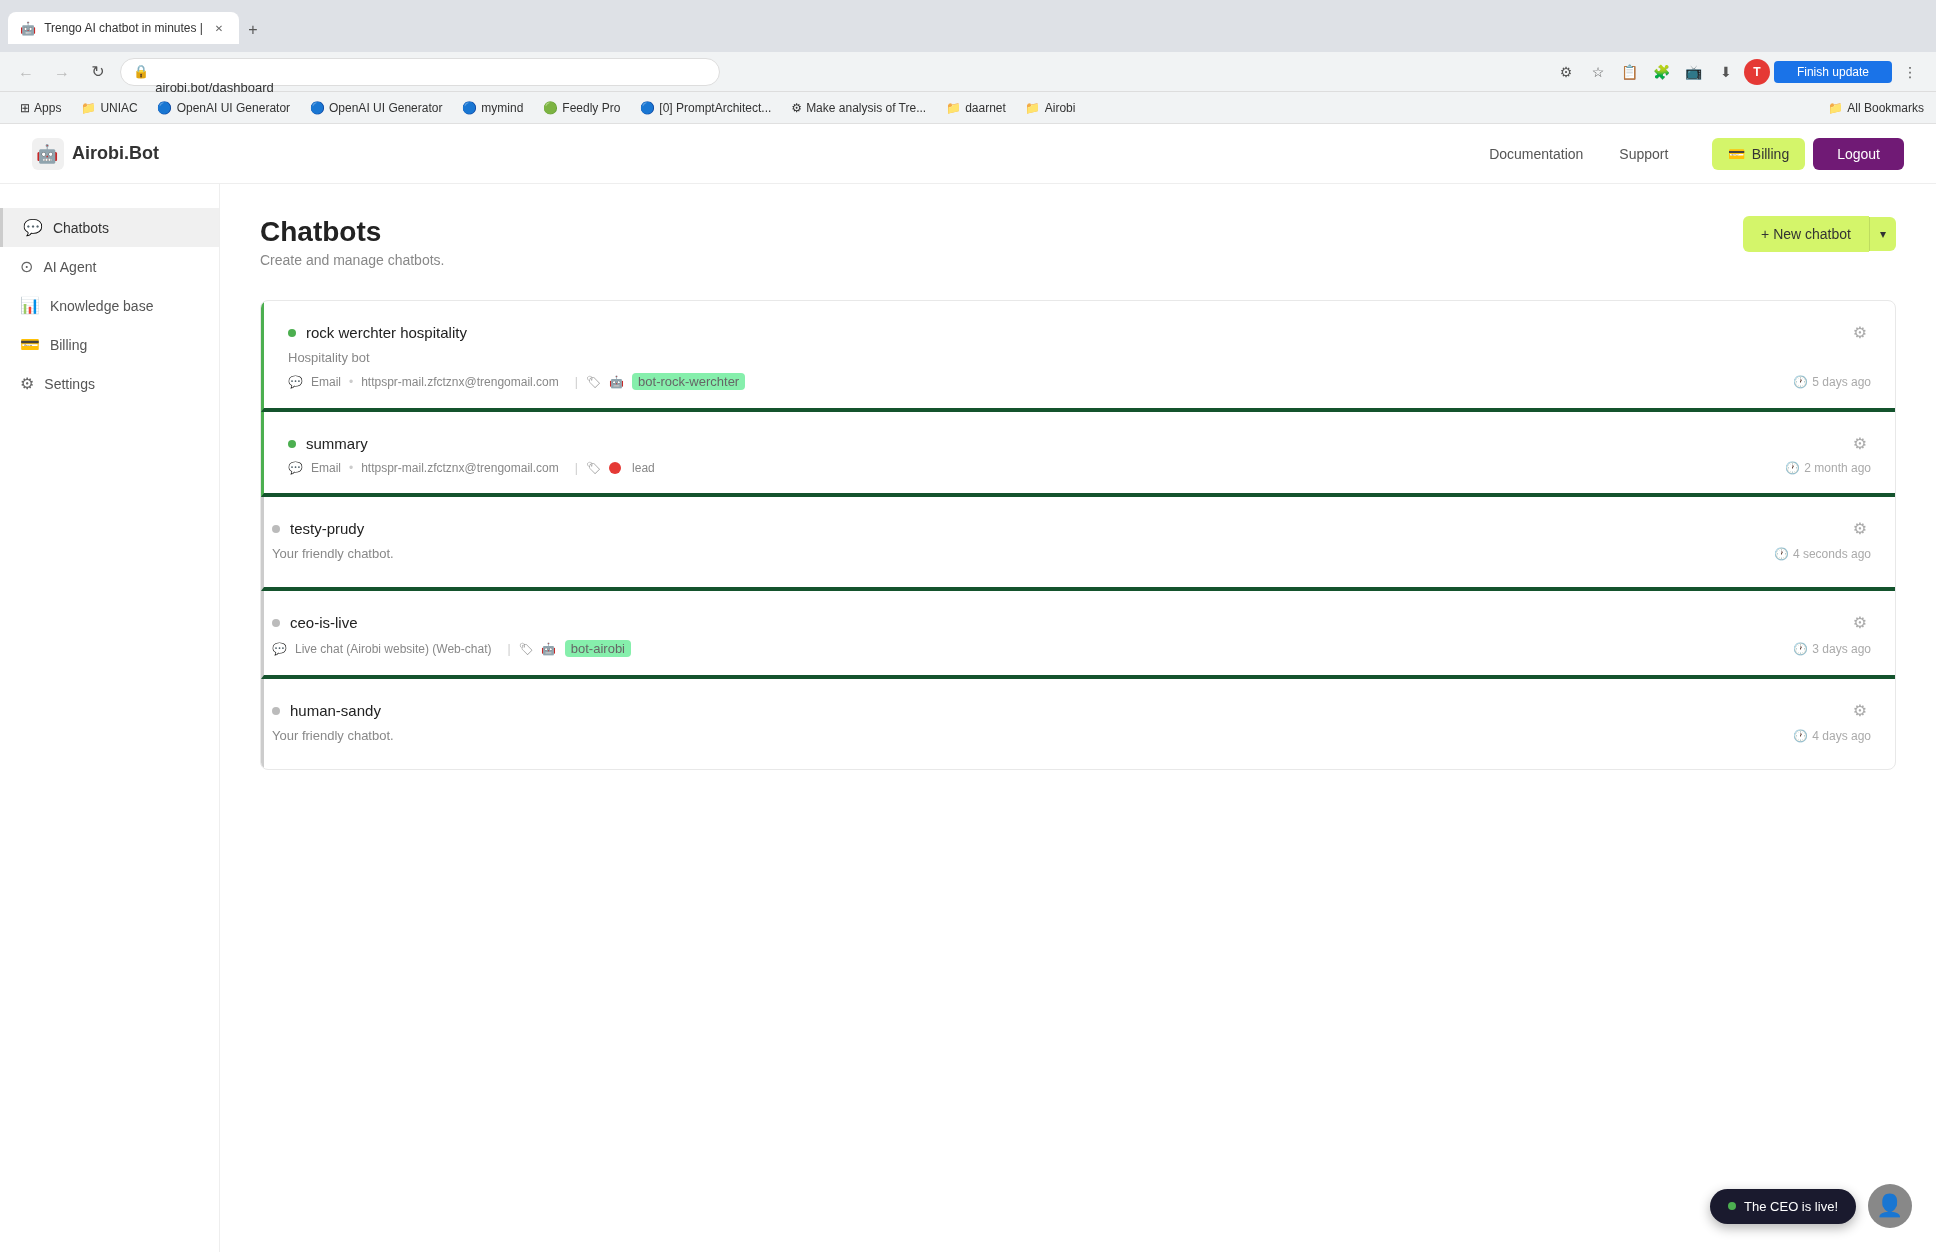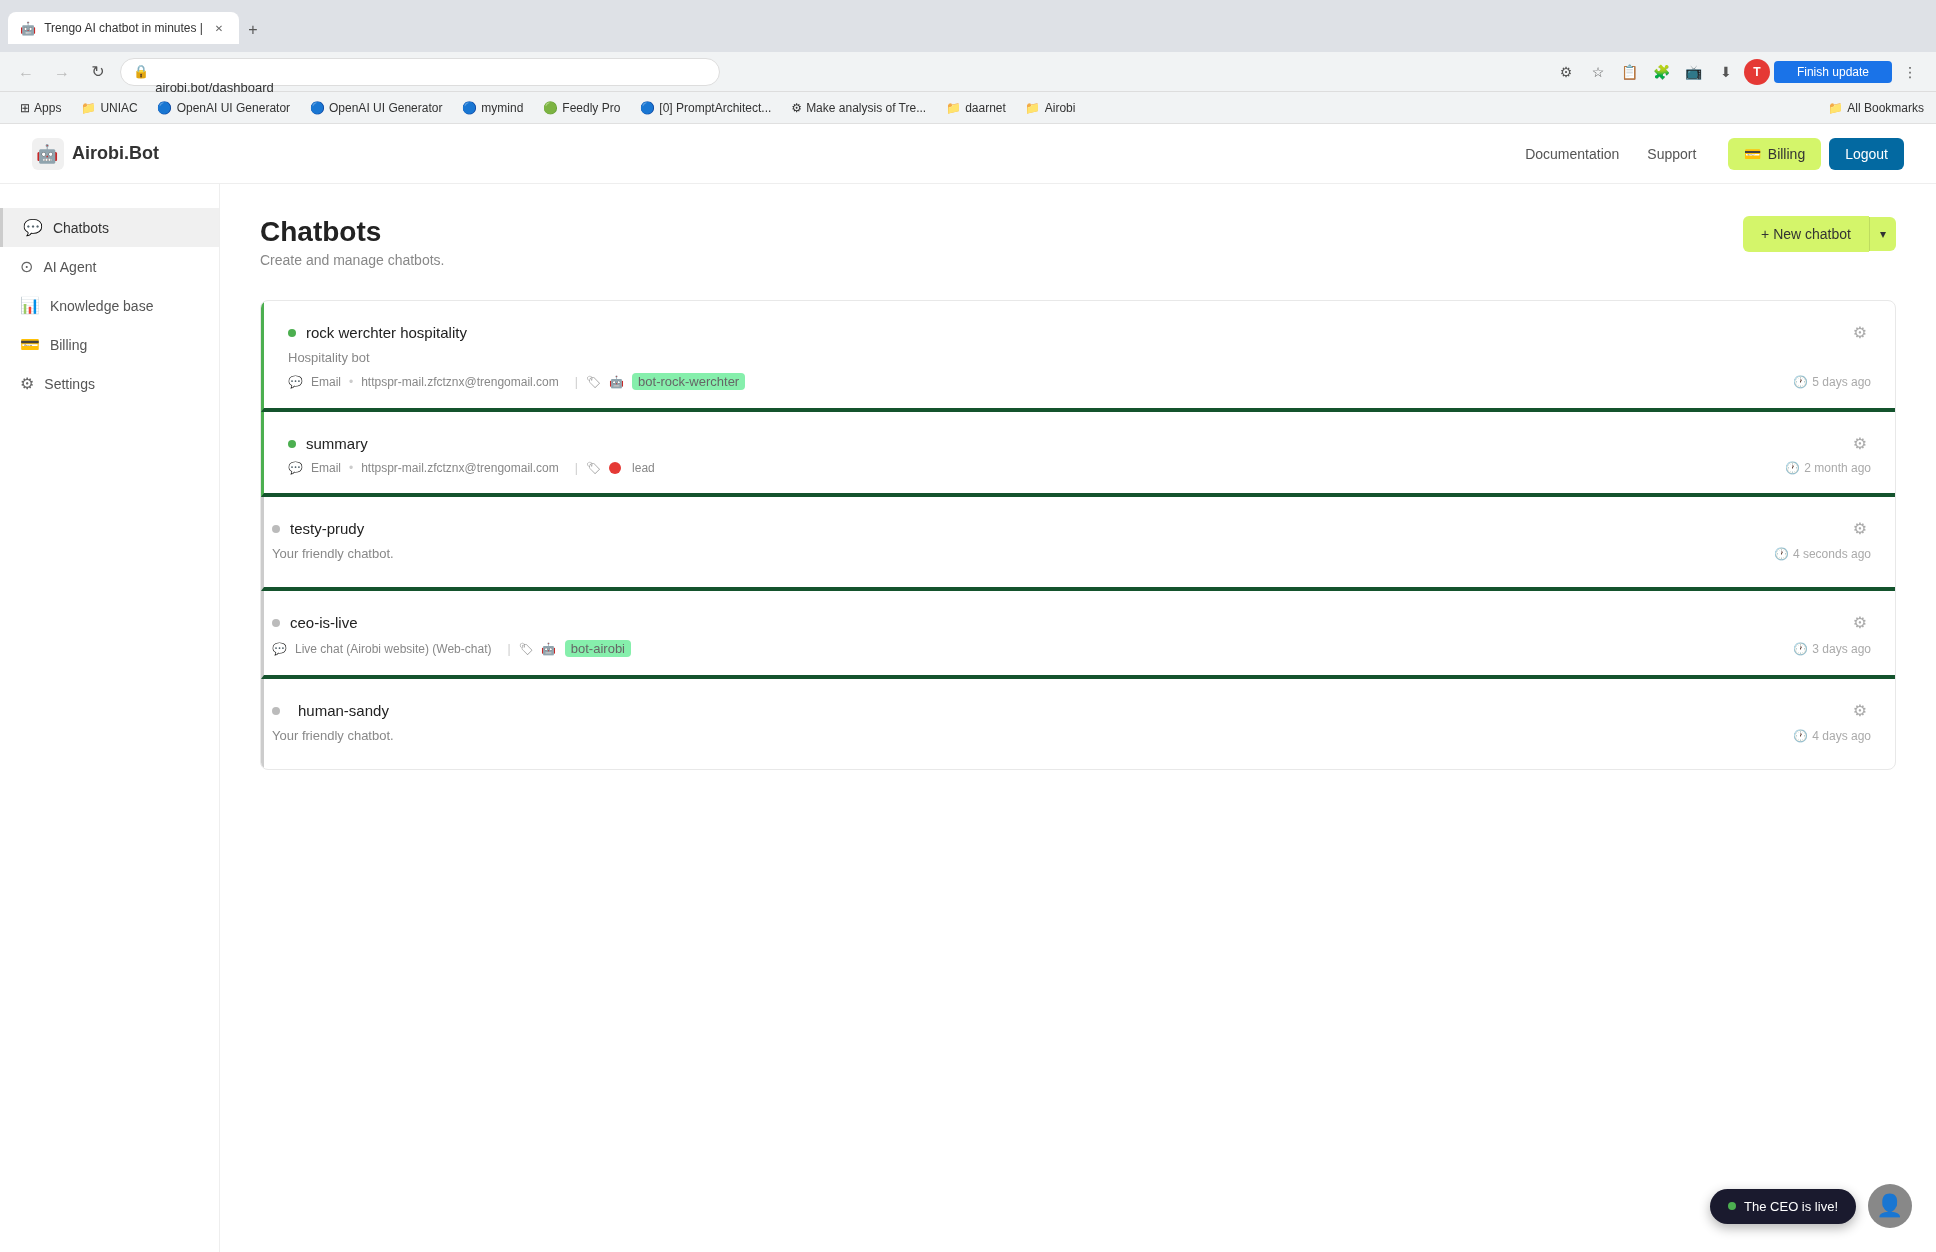--- a/index.html
+++ b/index.html
@@ -29,24 +29,24 @@
     .bookmark-icon { font-size: 12px; }
     .bookmarks-right { margin-left: auto; display: flex; align-items: center; gap: 4px; font-size: 12px; color: #333; }
 
     
     .page { background: #fff; min-height: calc(1252px - 124px); }
 
     
     .top-nav { height: 60px; display: flex; align-items: center; padding: 0 32px; border-bottom: 1px solid #eee; background: #fff; }
     .logo { display: flex; align-items: center; gap: 8px; font-size: 18px; font-weight: 600; color: #333; }
     .logo-icon { width: 32px; height: 32px; background: #f0f0f0; border-radius: 6px; display: flex; align-items: center; justify-content: center; font-size: 18px; }
-    .top-nav-links { display: flex; align-items: center; gap: 28px; margin-left: auto; margin-right: 32px; }
+    .top-nav-links { display: flex; align-items: center; gap: 36px; margin-left: auto; margin-right: 44px; }
     .top-nav-link { font-size: 14px; color: #555; cursor: pointer; text-decoration: none; }
     .billing-btn { background: #d4f56a; color: #333; border: none; border-radius: 6px; padding: 8px 16px; font-size: 14px; cursor: pointer; font-weight: 500; display: flex; align-items: center; gap: 6px; }
-    .logout-btn { background: #0369a1; color: #fff; border: none; border-radius: 6px; padding: 8px 16px; font-size: 14px; cursor: pointer; font-weight: 500; margin-left: 8px; }
+    .logout-btn { background: #701a75; color: #fff; border: none; border-radius: 6px; padding: 8px 24px; font-size: 14px; cursor: pointer; font-weight: 500; margin-left: 8px; }
 
     
     .layout { display: flex; }
 
     
     .sidebar { width: 220px; padding: 24px 0; border-right: 1px solid #eee; min-height: calc(1252px - 184px); }
     .sidebar-item { display: flex; align-items: center; gap: 10px; padding: 10px 20px; cursor: pointer; font-size: 14px; color: #555; border-radius: 0; }
     .sidebar-item.active { background: #f0f0f0; color: #333; font-weight: 500; border-left: 3px solid #ccc; }
     .sidebar-icon { font-size: 16px; color: #666; }
 
@@ -306,21 +306,21 @@
             <span class="bot-tag">bot-airobi</span>
             <span class="chatbot-time">
               <span>🕐</span>
               <span>3 days ago</span>
             </span>
           </div>
         </div>
 
         <div class="chatbot-item inactive-bot">
           <div class="chatbot-item-header">
-            <div style="display:flex;align-items:center;gap:18px">
+            <div style="display:flex;align-items:center;gap:10px">
               <span class="status-dot inactive"></span>
               <span class="chatbot-name">human-sandy</span>
             </div>
             <button class="gear-btn">⚙</button>
           </div>
           <div class="chatbot-description" style="display:flex;justify-content:space-between;align-items:center">
             <span>Your friendly chatbot.</span>
             <span class="chatbot-time">
               <span>🕐</span>
               <span>4 days ago</span>

